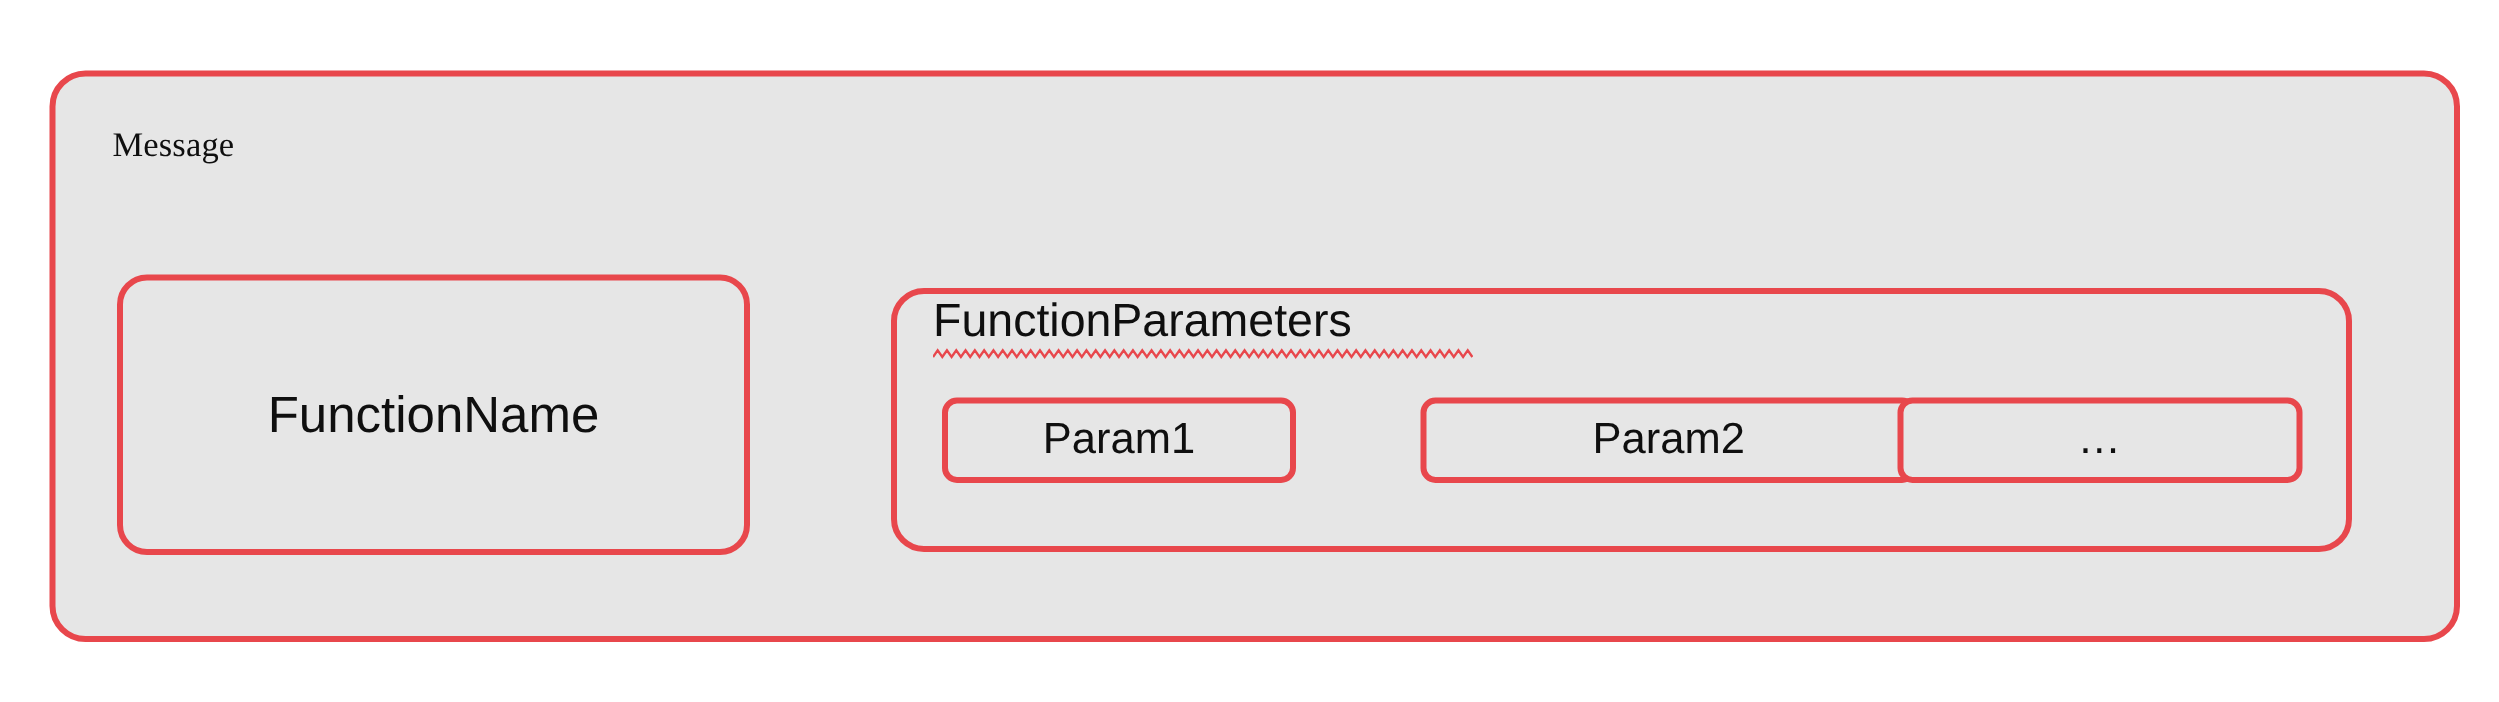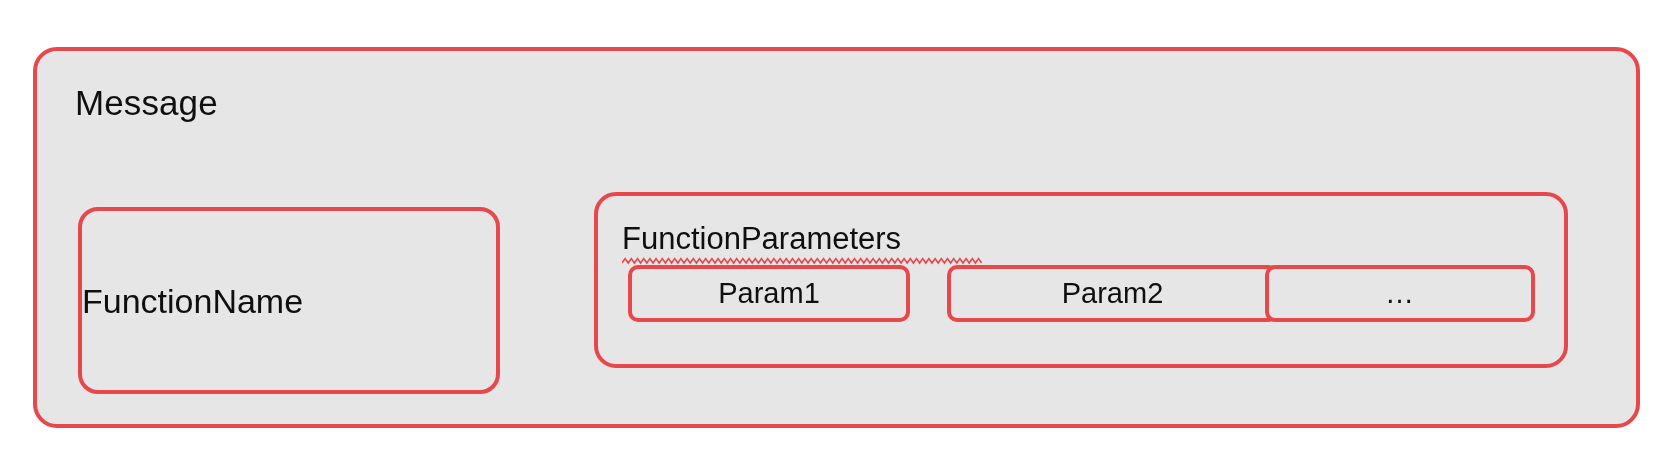--- a/index.html
+++ b/index.html
@@ -35,38 +35,38 @@
     top: 47px;
     width: 1607px;
     height: 381px;
     border-radius: 24px;
   }
 
   #message-title {
     position: absolute;
     left: 75px;
     top: 85px;
-    font-size: 35px;
+    font-size: 23px;
     line-height: 1;
     color: #0f0f0f;
     letter-spacing: 0.1px;
     white-space: nowrap;
+    font-family: Liberation Serif, serif;
   }
 
   
   #function-name-box {
     left: 78px;
     top: 183px;
     width: 422px;
     height: 187px;
     border-radius: 20px;
     display: flex;
     align-items: center;
-    justify-content: flex-start;
-    margin-top: 24px;
+    justify-content: center;
   }
   #function-name-label {
     font-size: 34px;
     line-height: 1;
     color: #0f0f0f;
     white-space: nowrap;
   }
 
   
   #function-parameters-box {
@@ -112,40 +112,40 @@
     font-size: 29px;
     line-height: 1;
     color: #0f0f0f;
     white-space: nowrap;
   }
   .param-label.ellipsis {
     font-size: 29px;
     letter-spacing: 1px;
   }
 
-  #param-box-0 { left: 628px;  width: 282px; }
+  #param-box-0 { left: 628px;  width: 236px; }
   #param-box-1 { left: 947px;  width: 331px; }
   #param-box-2 { left: 1265px; width: 270px; }
 </style>
 </head>
 <body>
 
 <div id="canvas">
 
   <div class="box" id="message-box"></div>
 
   <div id="message-title">Message</div>
 
   <div class="box" id="function-name-box">
     <span id="function-name-label">FunctionName</span>
   </div>
 
   <div class="box" id="function-parameters-box"></div>
 
-  <div id="function-parameters-title-wrap" style="width: 360px; margin-top: 25px;">
+  <div id="function-parameters-title-wrap" style="width: 360px;">
     <span id="function-parameters-title">FunctionParameters</span>
     <svg id="function-parameters-squiggle" preserveAspectRatio="none" viewBox="0 0 360 8">
       <path id="squiggle-path" fill="none" stroke="#e8474c" stroke-width="1.6" d="M 0 6 L 3.10 1.6 L 6.20 6 L 9.30 1.6 L 12.40 6 L 15.50 1.6 L 18.60 6 L 21.70 1.6 L 24.80 6 L 27.90 1.6 L 31.00 6 L 34.10 1.6 L 37.20 6 L 40.30 1.6 L 43.40 6 L 46.50 1.6 L 49.60 6 L 52.70 1.6 L 55.80 6 L 58.90 1.6 L 62.00 6 L 65.10 1.6 L 68.20 6 L 71.30 1.6 L 74.40 6 L 77.50 1.6 L 80.60 6 L 83.70 1.6 L 86.80 6 L 89.90 1.6 L 93.00 6 L 96.10 1.6 L 99.20 6 L 102.30 1.6 L 105.40 6 L 108.50 1.6 L 111.60 6 L 114.70 1.6 L 117.80 6 L 120.90 1.6 L 124.00 6 L 127.10 1.6 L 130.20 6 L 133.30 1.6 L 136.40 6 L 139.50 1.6 L 142.60 6 L 145.70 1.6 L 148.80 6 L 151.90 1.6 L 155.00 6 L 158.10 1.6 L 161.20 6 L 164.30 1.6 L 167.40 6 L 170.50 1.6 L 173.60 6 L 176.70 1.6 L 179.80 6 L 182.90 1.6 L 186.00 6 L 189.10 1.6 L 192.20 6 L 195.30 1.6 L 198.40 6 L 201.50 1.6 L 204.60 6 L 207.70 1.6 L 210.80 6 L 213.90 1.6 L 217.00 6 L 220.10 1.6 L 223.20 6 L 226.30 1.6 L 229.40 6 L 232.50 1.6 L 235.60 6 L 238.70 1.6 L 241.80 6 L 244.90 1.6 L 248.00 6 L 251.10 1.6 L 254.20 6 L 257.30 1.6 L 260.40 6 L 263.50 1.6 L 266.60 6 L 269.70 1.6 L 272.80 6 L 275.90 1.6 L 279.00 6 L 282.10 1.6 L 285.20 6 L 288.30 1.6 L 291.40 6 L 294.50 1.6 L 297.60 6 L 300.70 1.6 L 303.80 6 L 306.90 1.6 L 310.00 6 L 313.10 1.6 L 316.20 6 L 319.30 1.6 L 322.40 6 L 325.50 1.6 L 328.60 6 L 331.70 1.6 L 334.80 6 L 337.90 1.6 L 341.00 6 L 344.10 1.6 L 347.20 6 L 350.30 1.6 L 353.40 6 L 356.50 1.6 L 359.60 6"></path>
     </svg>
   </div>
 
   <div class="box param-box" id="param-box-0">
     <span class="param-label">Param1</span>
   </div>
 

